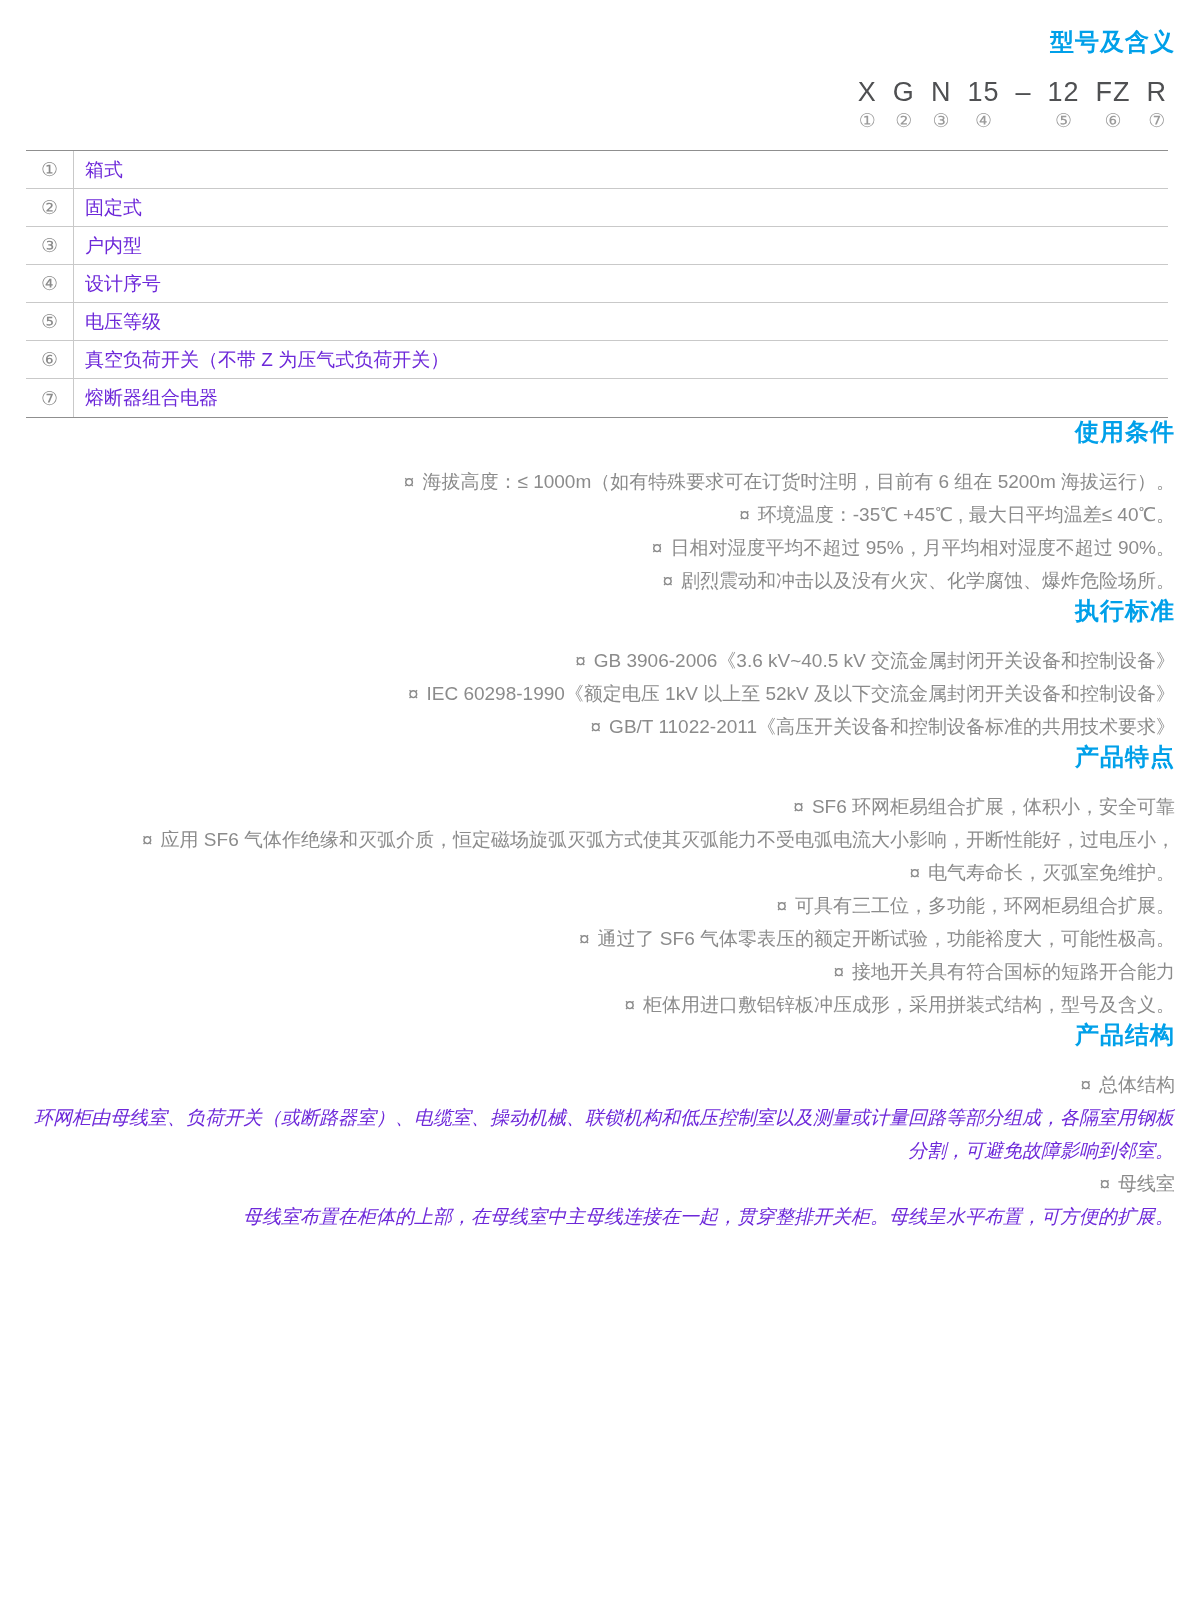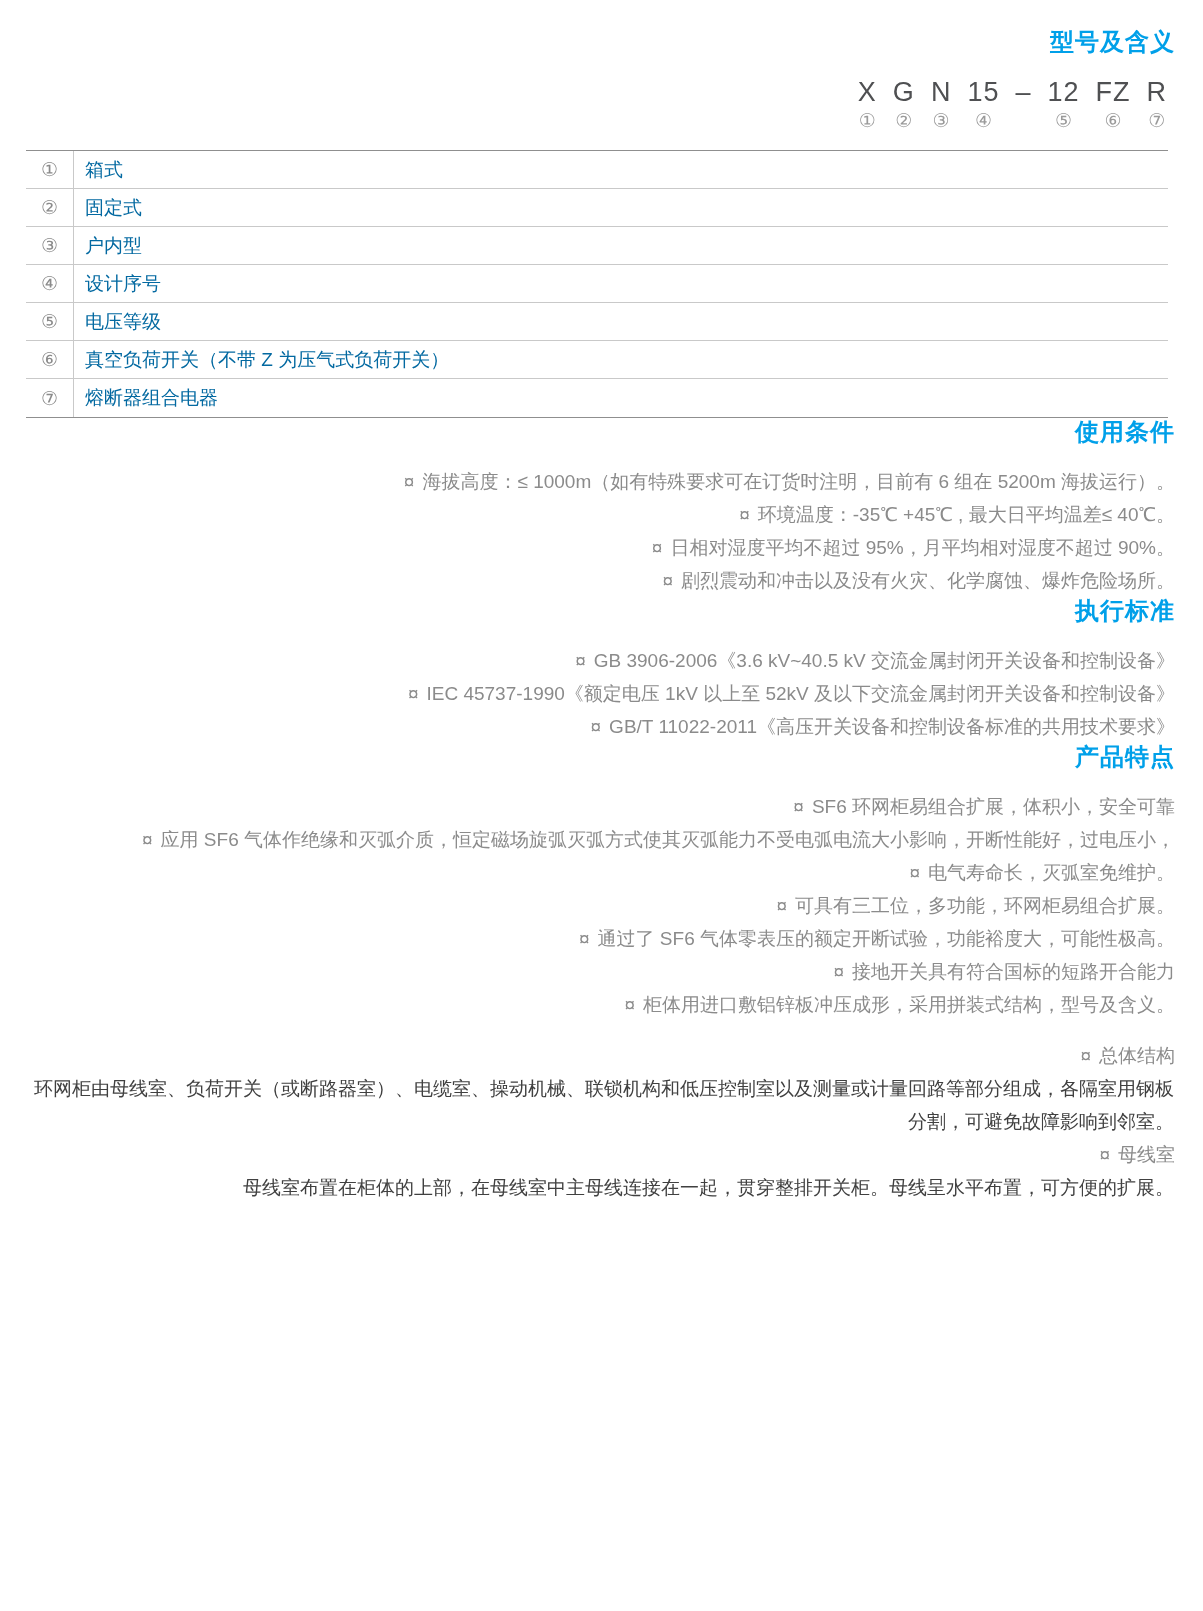--- a/index.html
+++ b/index.html
@@ -71,36 +71,37 @@
     justify-content: center;
     border-right: 1px solid #c9c9c9;
     font-size: 19px;
     color: #8b8b8b;
   }
   .t-desc {
     display: flex;
     align-items: center;
     padding-left: 11px;
     font-size: 19px;
-    color: #0369a1;
+    color: #6d28d9;
   }
   
   .blist {
     margin-top: 18px;
     font-size: 19px;
     line-height: 33px;
     color: #8b8b8b;
   }
   .bitem { white-space: nowrap; }
   .bullet { margin-right: 8px; }
   .para {
     font-size: 19px;
     line-height: 33px;
-    color: #404040;
+    color: #6d28d9;
     width: 1148px;
+    font-style: italic;
   }
   
   .mt-usage     { margin-top: 60px; }
   .mt-standards { margin-top: 72px; }
   .mt-features  { margin-top: 84px; }
   .mt-structure { margin-top: 92px; }
 </style>
 </head>
 <body>
 
@@ -181,37 +182,38 @@
     <div class="bitem"><span class="bullet">¤</span><span>海拔高度：≤ 1000m（如有特殊要求可在订货时注明，目前有 6 组在 5200m 海拔运行）。</span></div>
     <div class="bitem"><span class="bullet">¤</span><span>环境温度：-35℃ +45℃ , 最大日平均温差≤ 40℃。</span></div>
     <div class="bitem"><span class="bullet">¤</span><span>日相对湿度平均不超过 95%，月平均相对湿度不超过 90%。</span></div>
     <div class="bitem"><span class="bullet">¤</span><span>剧烈震动和冲击以及没有火灾、化学腐蚀、爆炸危险场所。</span></div>
   </div>
 
   
   <h2 class="sec-heading mt-standards">执行标准</h2>
   <div class="blist">
     <div class="bitem"><span class="bullet">¤</span><span>GB 3906-2006《3.6 kV~40.5 kV 交流金属封闭开关设备和控制设备》</span></div>
-    <div class="bitem"><span class="bullet">¤</span><span>IEC 45737-1990《额定电压 1kV 以上至 52kV 及以下交流金属封闭开关设备和控制设备》</span></div>
+    <div class="bitem"><span class="bullet">¤</span><span>IEC 60298-1990《额定电压 1kV 以上至 52kV 及以下交流金属封闭开关设备和控制设备》</span></div>
     <div class="bitem"><span class="bullet">¤</span><span>GB/T 11022-2011《高压开关设备和控制设备标准的共用技术要求》</span></div>
   </div>
 
   
   <h2 class="sec-heading mt-features">产品特点</h2>
   <div class="blist">
     <div class="bitem"><span class="bullet">¤</span><span>SF6 环网柜易组合扩展，体积小，安全可靠</span></div>
     <div class="bitem"><span class="bullet">¤</span><span>应用 SF6 气体作绝缘和灭弧介质，恒定磁场旋弧灭弧方式使其灭弧能力不受电弧电流大小影响，开断性能好，过电压小，</span></div>
     <div class="bitem"><span class="bullet">¤</span><span>电气寿命长，灭弧室免维护。</span></div>
     <div class="bitem"><span class="bullet">¤</span><span>可具有三工位，多功能，环网柜易组合扩展。</span></div>
     <div class="bitem"><span class="bullet">¤</span><span>通过了 SF6 气体零表压的额定开断试验，功能裕度大，可能性极高。</span></div>
     <div class="bitem"><span class="bullet">¤</span><span>接地开关具有符合国标的短路开合能力</span></div>
     <div class="bitem"><span class="bullet">¤</span><span>柜体用进口敷铝锌板冲压成形，采用拼装式结构，型号及含义。</span></div>
   </div>
 
   
+  <h2 class="sec-heading mt-structure">产品结构</h2>
   <div class="blist">
     <div class="bitem"><span class="bullet">¤</span><span>总体结构</span></div>
     <div class="para">环网柜由母线室、负荷开关（或断路器室）、电缆室、操动机械、联锁机构和低压控制室以及测量或计量回路等部分组成，各隔室用钢板分割，可避免故障影响到邻室。</div>
     <div class="bitem"><span class="bullet">¤</span><span>母线室</span></div>
     <div class="para">母线室布置在柜体的上部，在母线室中主母线连接在一起，贯穿整排开关柜。母线呈水平布置，可方便的扩展。</div>
   </div>
 
 </div>
 
 </body></html>

